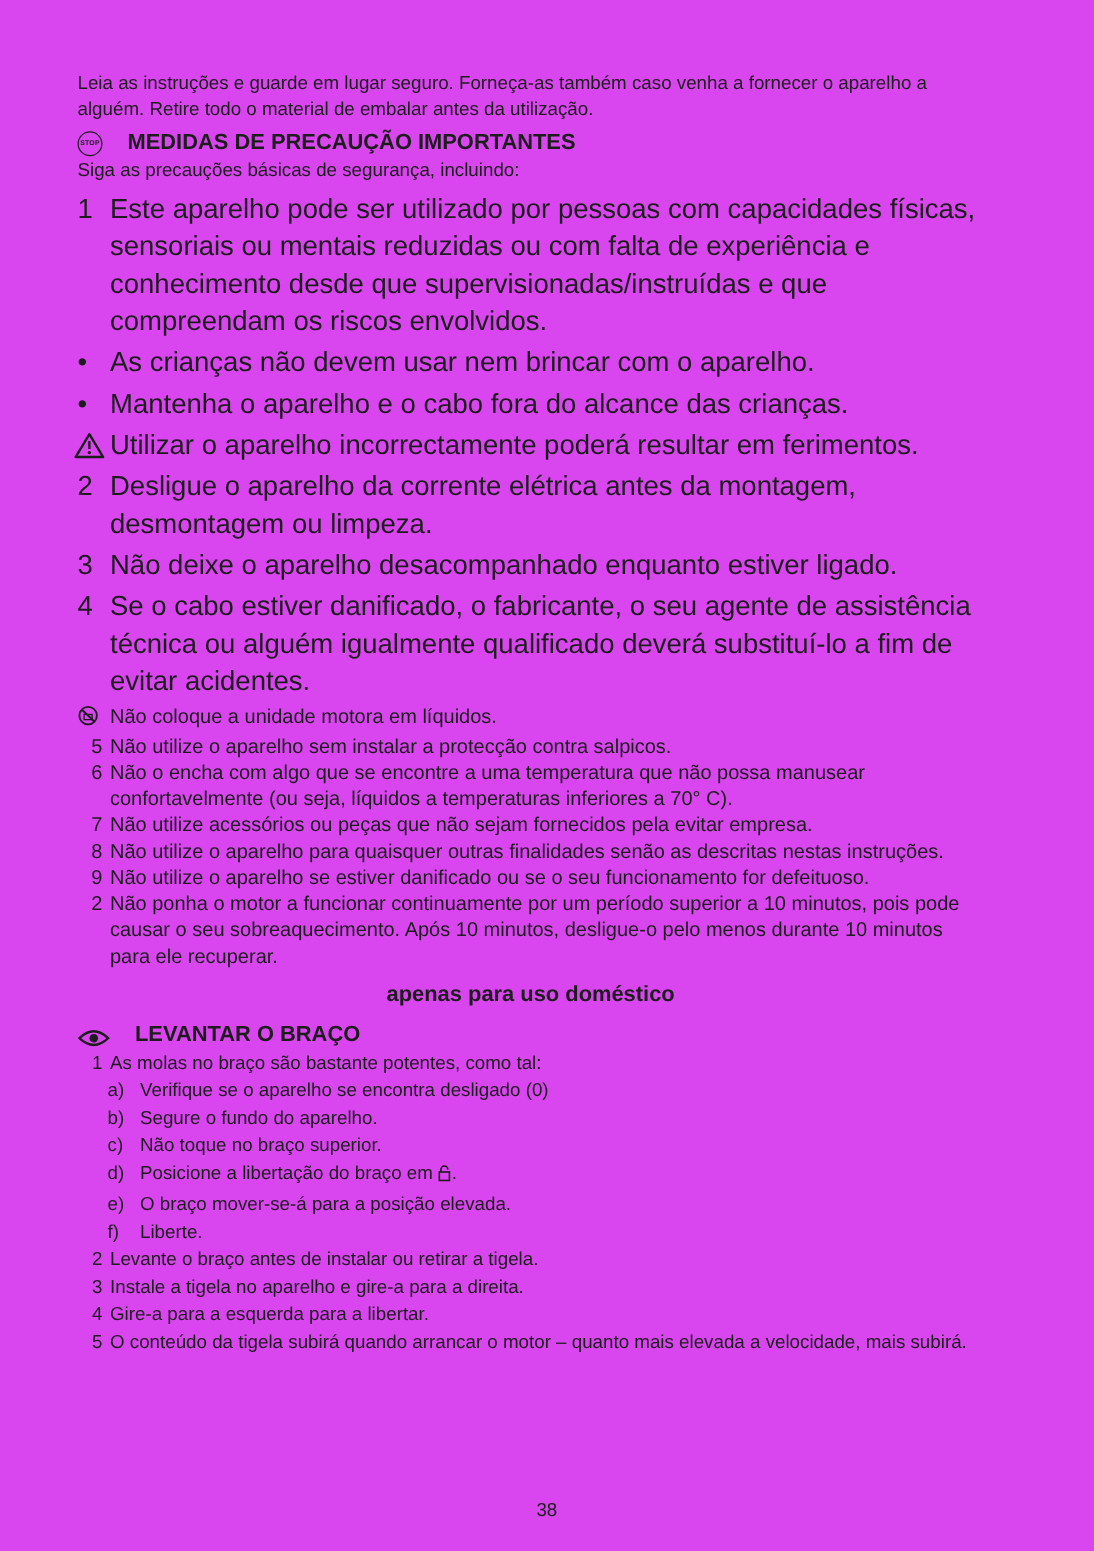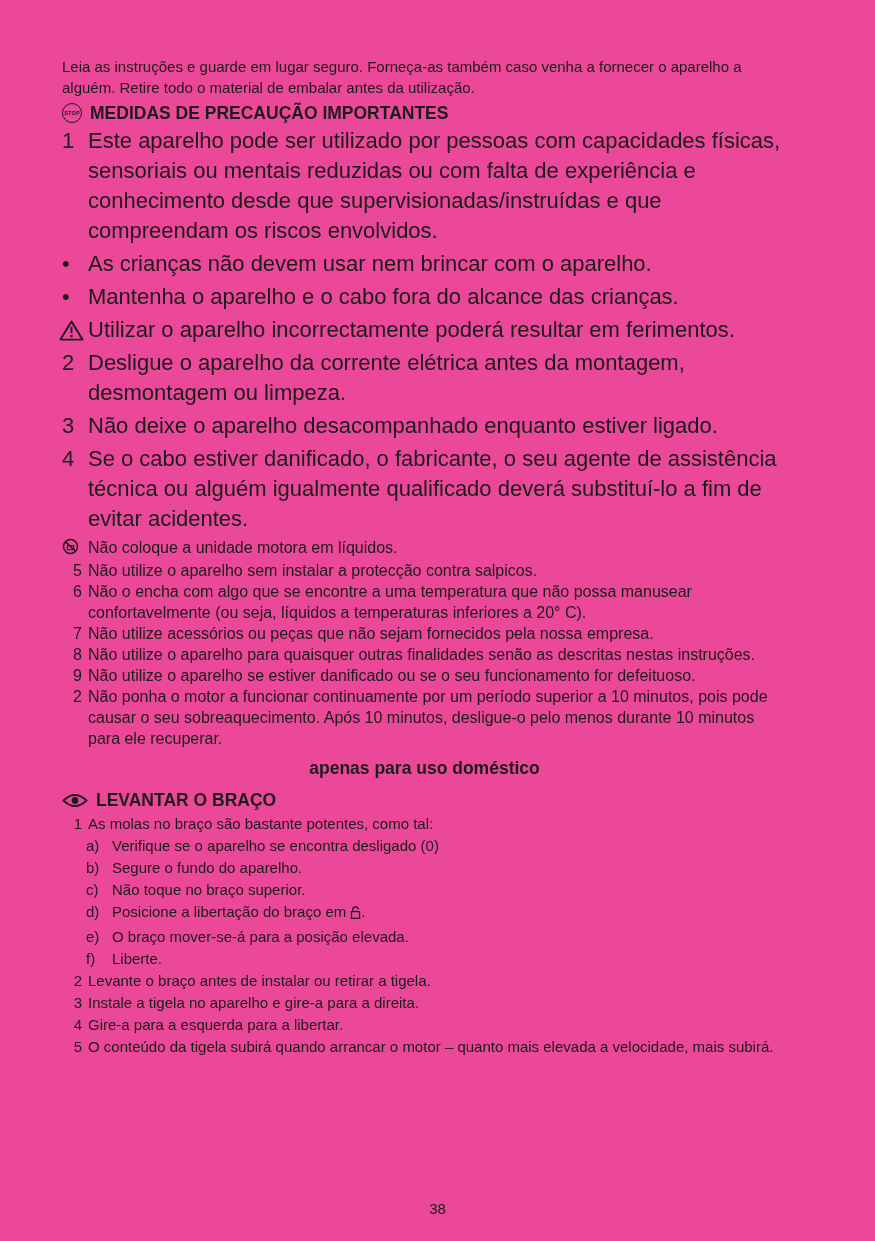--- a/index.html
+++ b/index.html
@@ -1,30 +1,30 @@
 <!DOCTYPE html>
 <html><head>
 <meta charset="utf-8">
 <style>
   html, body { margin: 0; padding: 0; background: #ffffff; }
   .page {
     position: relative;
     width: 875px;
     height: 1241px;
-    background: #ec4899;
+    background: #d946ef;
     color: #1c1c1c;
     font-family: "Liberation Sans", sans-serif;
     padding: 56px 88px 12px 62px;
     box-sizing: border-box;
     overflow: hidden;
   }
   .intro { font-size: 15px; line-height: 21px; margin: 0 0 2px 0; }
 
   .heading-row {
-    display: flex; align-items: center; gap: 8px;
+    display: flex; align-items: flex-end; gap: 20px;
     font-weight: 700; font-size: 17.5px; line-height: 24px;
     margin: 3px 0 1px 0;
   }
   .subtitle { font-size: 15px; line-height: 21px; margin: 0 0 5px 0; }
 
   .stop-badge {
     display: inline-flex; align-items: center; justify-content: center;
     width: 20px; height: 20px; border: 1.8px solid #1c1c1c; border-radius: 50%;
     flex: none; box-sizing: border-box;
   }
@@ -72,20 +72,21 @@
 
   <p class="intro">Leia as instruções e guarde em lugar seguro. Forneça-as também caso venha a fornecer o aparelho a alguém. Retire todo o material de embalar antes da utilização.</p>
 
   <div class="heading-row">
     <span class="stop-badge">
       <span>STOP</span>
     </span>
     <span>MEDIDAS DE PRECAUÇÃO IMPORTANTES</span>
   </div>
 
+  <p class="subtitle">Siga as precauções básicas de segurança, incluindo:</p>
 
   <div class="bitem">
     <span class="bmark">1</span>
     <span class="btext">Este aparelho pode ser utilizado por pessoas com capacidades físicas, sensoriais ou mentais reduzidas ou com falta de experiência e conhecimento desde que supervisionadas/instruídas e que compreendam os riscos envolvidos.</span>
   </div>
   <div class="bitem">
     <span class="bmark">•</span>
     <span class="btext">As crianças não devem usar nem brincar com o aparelho.</span>
   </div>
   <div class="bitem">
@@ -124,25 +125,25 @@
       </svg>
     </span>
     <span class="stext">Não coloque a unidade motora em líquidos.</span>
   </div>
   <div class="sitem">
     <span class="smark">5</span>
     <span class="stext">Não utilize o aparelho sem instalar a protecção contra salpicos.</span>
   </div>
   <div class="sitem">
     <span class="smark">6</span>
-    <span class="stext">Não o encha com algo que se encontre a uma temperatura que não possa manusear confortavelmente (ou seja, líquidos a temperaturas inferiores a 20° C).</span>
+    <span class="stext">Não o encha com algo que se encontre a uma temperatura que não possa manusear confortavelmente (ou seja, líquidos a temperaturas inferiores a 70° C).</span>
   </div>
   <div class="sitem">
     <span class="smark">7</span>
-    <span class="stext">Não utilize acessórios ou peças que não sejam fornecidos pela nossa empresa.</span>
+    <span class="stext">Não utilize acessórios ou peças que não sejam fornecidos pela evitar empresa.</span>
   </div>
   <div class="sitem">
     <span class="smark">8</span>
     <span class="stext">Não utilize o aparelho para quaisquer outras finalidades senão as descritas nestas instruções.</span>
   </div>
   <div class="sitem">
     <span class="smark">9</span>
     <span class="stext">Não utilize o aparelho se estiver danificado ou se o seu funcionamento for defeituoso.</span>
   </div>
   <div class="sitem">

